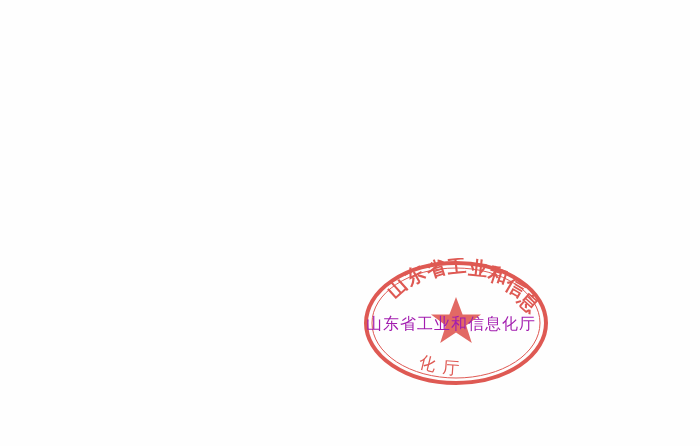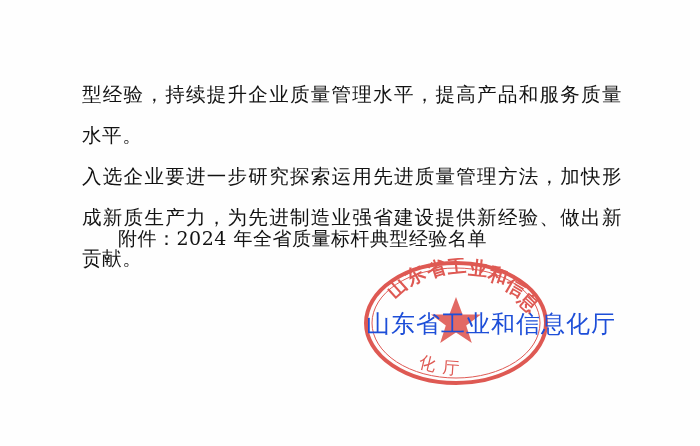--- a/index.html
+++ b/index.html
@@ -41,24 +41,24 @@
     left: 118px;
     top: 226px;
     font-size: 19px;
     letter-spacing: 0.5px;
     color: #121212;
   }
   .signature-block {
     position: absolute;
     left: 366px;
     top: 305px;
-    font-size: 24px;
+    font-size: 16px;
     line-height: 38px;
     letter-spacing: 1px;
-    color: #1d4ed8;
+    color: #a21caf;
     z-index: 3;
   }
   .signature-block div {
     white-space: nowrap;
   }
   .seal {
     position: absolute;
     left: 358px;
     top: 258px;
     width: 196px;
@@ -77,26 +77,21 @@
   }
   .seal svg text {
     font-family: "DejaVu Serif", "Liberation Serif", serif;
   }
 </style>
 </head>
 <body>
 
 <div class="page">
 
-  <div class="body-text">
-    <p>型经验，持续提升企业质量管理水平，提高产品和服务质量水平。</p>
-    <p>入选企业要进一步研究探索运用先进质量管理方法，加快形成新质生产力，为先进制造业强省建设提供新经验、做出新贡献。</p>
-  </div>
 
-  <div class="attachment">附件：2024 年全省质量标杆典型经验名单</div>
 
   <div class="seal">
     <svg width="196" height="130" viewBox="0 0 196 130" xmlns="http://www.w3.org/2000/svg">
       <g transform="translate(98,65)">
         <ellipse cx="0" cy="0" rx="90" ry="60" fill="none" stroke="#d8352e" stroke-width="4"></ellipse>
         <ellipse cx="0" cy="0" rx="84" ry="55" fill="none" stroke="#d8352e" stroke-width="1"></ellipse>
         <path d="M0,-26 L6.6,-8.6 L25,-8.6 L10.2,2.4 L15.8,20 L0,9.4 L-15.8,20 L-10.2,2.4 L-25,-8.6 L-6.6,-8.6 Z" fill="#d8352e" opacity="0.9"></path>
         <g fill="#d8352e" font-size="19" font-weight="bold">
           <text x="-62" y="-24" transform="rotate(-42 -62 -24)">山</text>
           <text x="-46" y="-37" transform="rotate(-30 -46 -37)">东</text>

